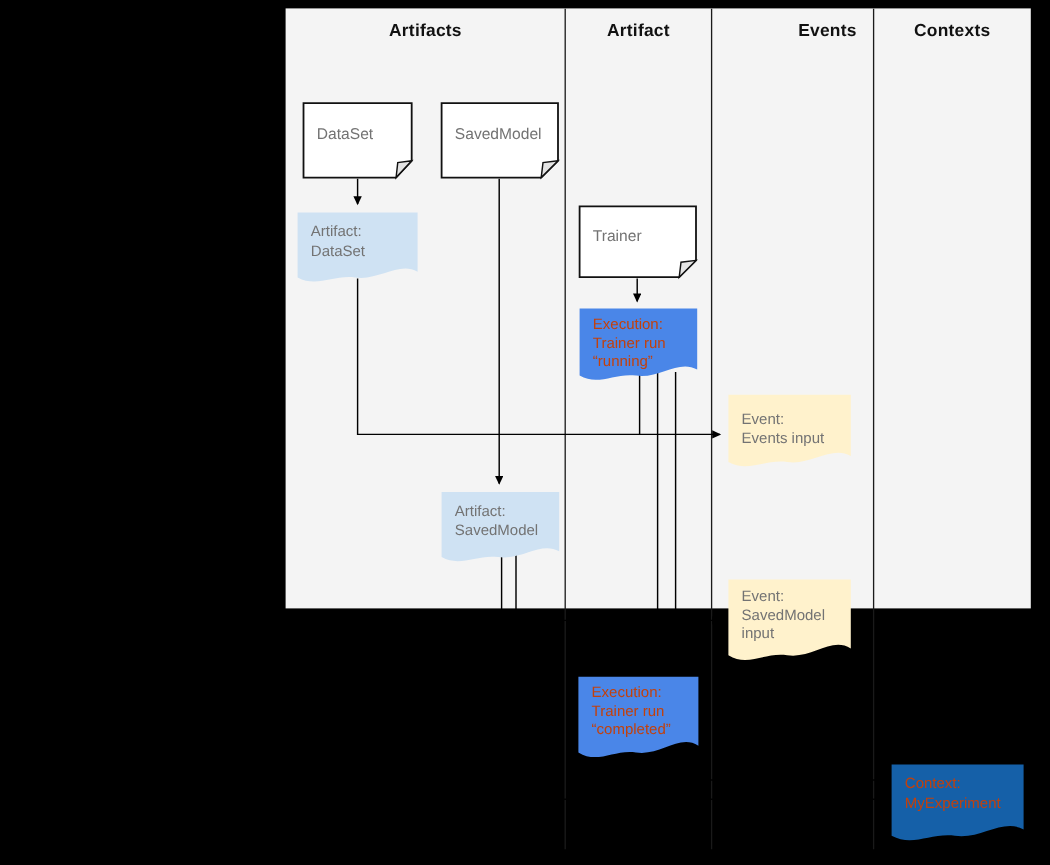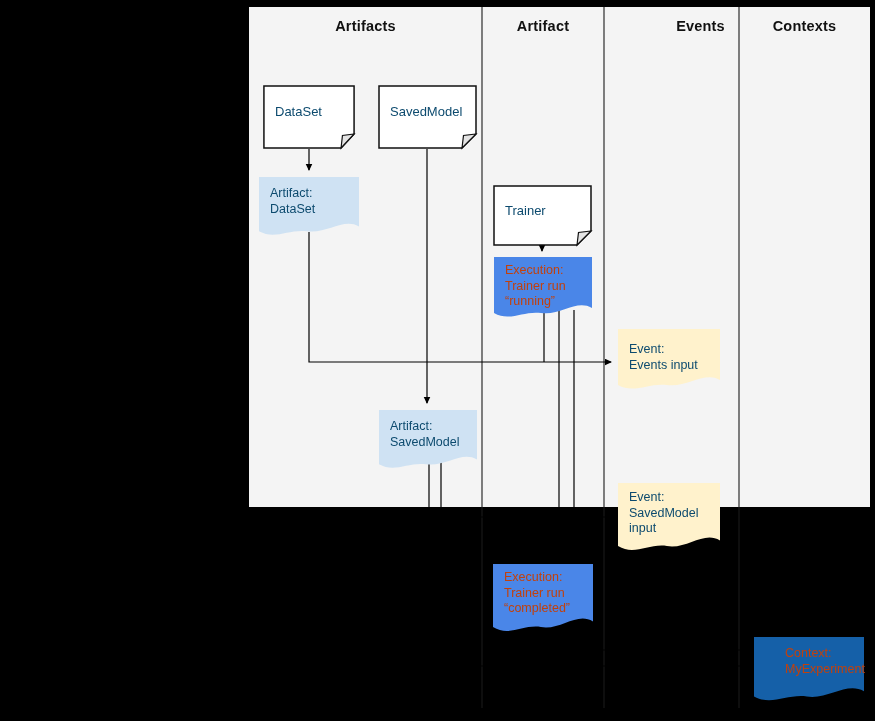--- a/index.html
+++ b/index.html
@@ -1,23 +1,23 @@
 <!DOCTYPE html>
 <html><head>
 <meta charset="utf-8">
 <style>
   html,body{margin:0;padding:0;background:#000;}
   .stage{position:relative;width:875px;height:721px;background:var(--c-canvas_bg,#000);overflow:hidden;
          font-family:"Liberation Sans","DejaVu Sans",sans-serif;}
-  .panel{position:absolute;left:249px;top:7px;width:621px;height:500px;background:var(--c-panel_bg,#f4f4f4);}
+  .panel{position:absolute;left:238px;top:7px;width:621px;height:500px;background:var(--c-panel_bg,#f4f4f4);}
   .edges{position:absolute;left:0;top:0;width:621px;height:701px;}
   .col-header{position:absolute;top:11px;text-align:center;font-weight:700;font-size:14.5px;color:#111;letter-spacing:.2px;}
   .node{position:absolute;}
   .node svg{position:absolute;left:0;top:0;width:100%;height:100%;overflow:visible;}
-  .node .txt{position:absolute;left:0;top:0;right:0;bottom:0;font-size:12.5px;line-height:15.5px;color:#0c4a6e;
+  .node .txt{position:absolute;left:0;top:0;right:0;bottom:0;font-size:12.5px;line-height:15.5px;color:#737373;
              padding:9px 6px 0 11px;box-sizing:border-box;}
   .node.card .txt{display:flex;flex-direction:column;justify-content:center;padding:0 6px 10px 12px;font-size:13px;}
   .node.light .txt{color:#c2410c;}
   .card .main{fill:var(--c-card,#fff);stroke:#111;stroke-width:1.5;vector-effect:non-scaling-stroke;}
   .card .fold{fill:#e4e4e4;stroke:#111;stroke-width:1.2;vector-effect:non-scaling-stroke;}
   .tape .main{stroke:none;}
   .node.artifact .main{fill:var(--c-artifact,#cfe2f3);}
   .node.execution .main{fill:var(--c-execution,#4a86e8);}
   .node.event .main{fill:var(--c-event,#fff2cc);}
   .node.context .main{fill:var(--c-context,#1560a8);}
@@ -70,21 +70,21 @@
     <div class="node card" style="left:129px;top:78px;width:99px;height:64px;">
       <svg viewBox="0 0 99 64" preserveAspectRatio="none">
         <path class="main" d="M1,1 H98 V49 L84,63 H1 Z"></path>
         <path class="fold" d="M84,63 L98,49 L85.5,50.5 Z"></path>
       </svg>
       <div class="txt">
           <span>SavedModel</span>
         </div>
     </div>
 
-    <div class="node card" style="left:244px;top:164px;width:99px;height:61px;margin-top:14px;">
+    <div class="node card" style="left:244px;top:164px;width:99px;height:61px;">
       <svg viewBox="0 0 99 61" preserveAspectRatio="none">
         <path class="main" d="M1,1 H98 V46 L84,60 H1 Z"></path>
         <path class="fold" d="M84,60 L98,46 L85.5,47.5 Z"></path>
       </svg>
       <div class="txt">
           <span>Trainer</span>
         </div>
     </div>
 
     <div class="node tape artifact" style="left:10px;top:170px;width:100px;height:62px;">
@@ -147,20 +147,20 @@
         <div>Event:</div>
         <div>SavedModel</div>
         <div>input</div>
       </div>
     </div>
 
     <div class="node tape context light" style="left:505px;top:630px;width:110px;height:68px;">
       <svg viewBox="0 0 100 64" preserveAspectRatio="none">
         <path class="main" d="M0,0 L100,0 L100,51 C84,42 68,59 48,56 C30,53.5 16,65 0,56 Z"></path>
       </svg>
-      <div class="txt" style="padding-top:9px;margin-left:20px;">
+      <div class="txt" style="padding-top:9px;">
         <div>Context:</div>
         <div>MyExperiment</div>
       </div>
     </div>
 
   </div>
 </div>
 
 </body></html>

